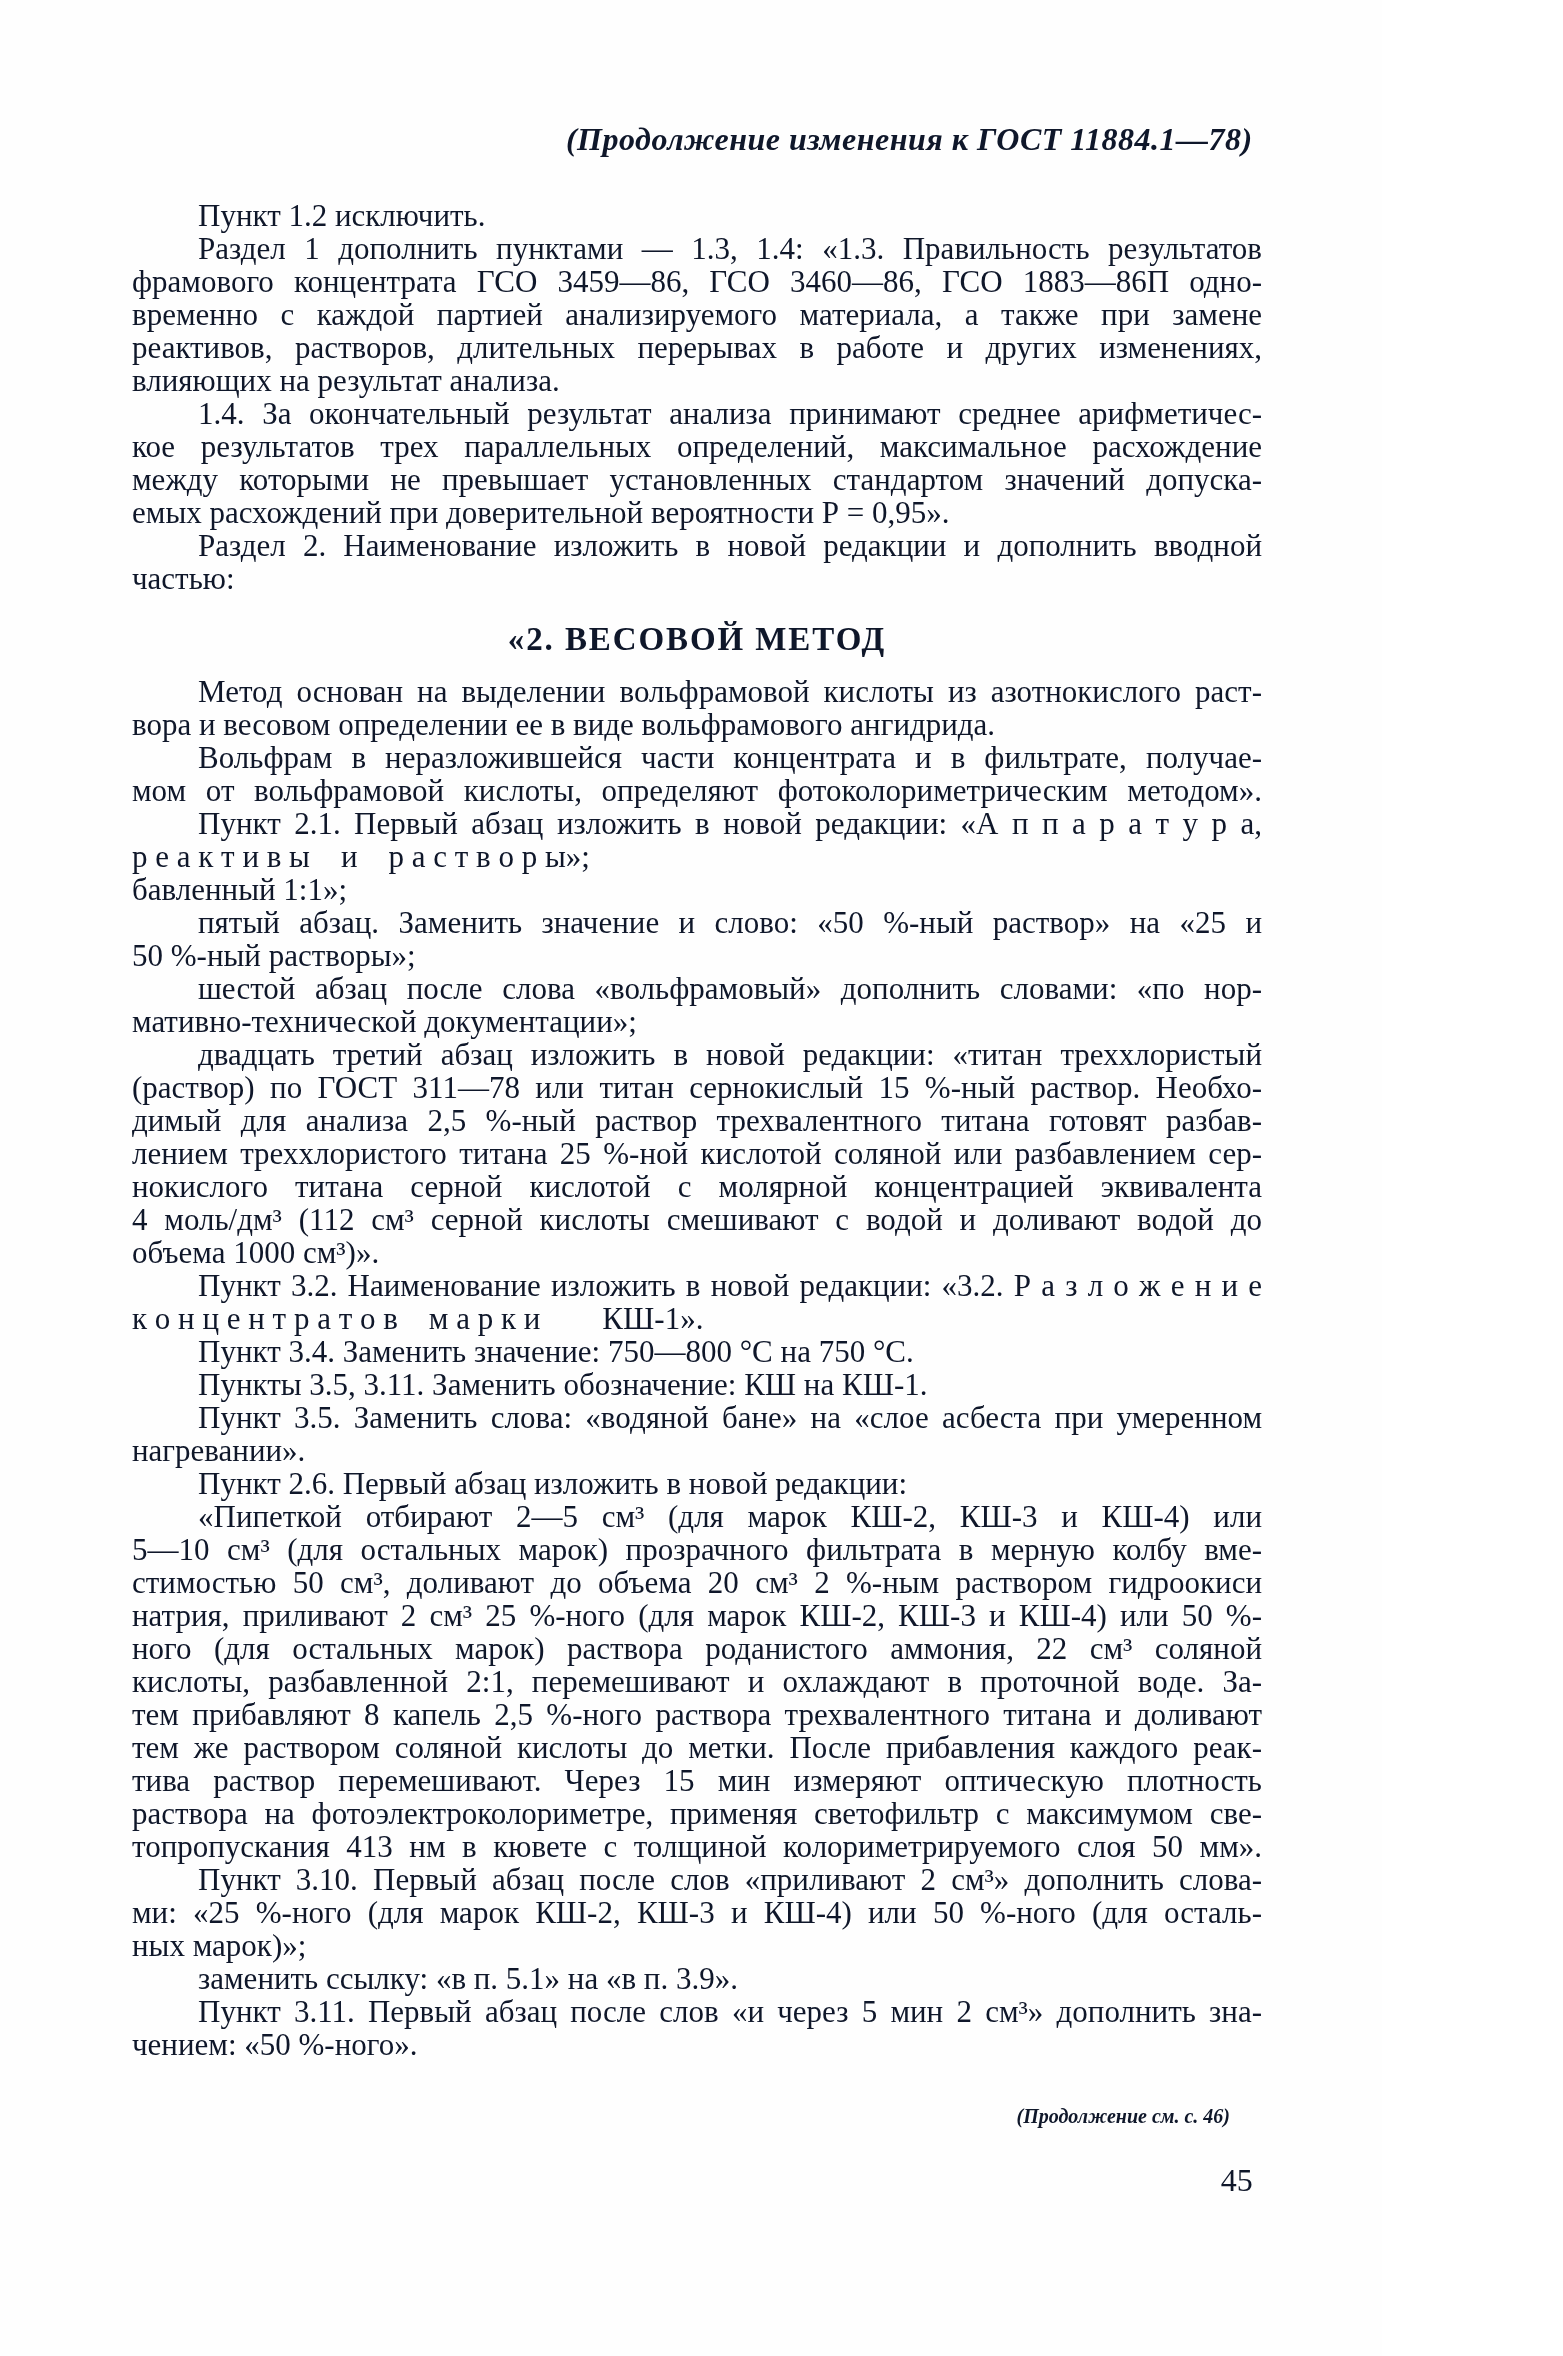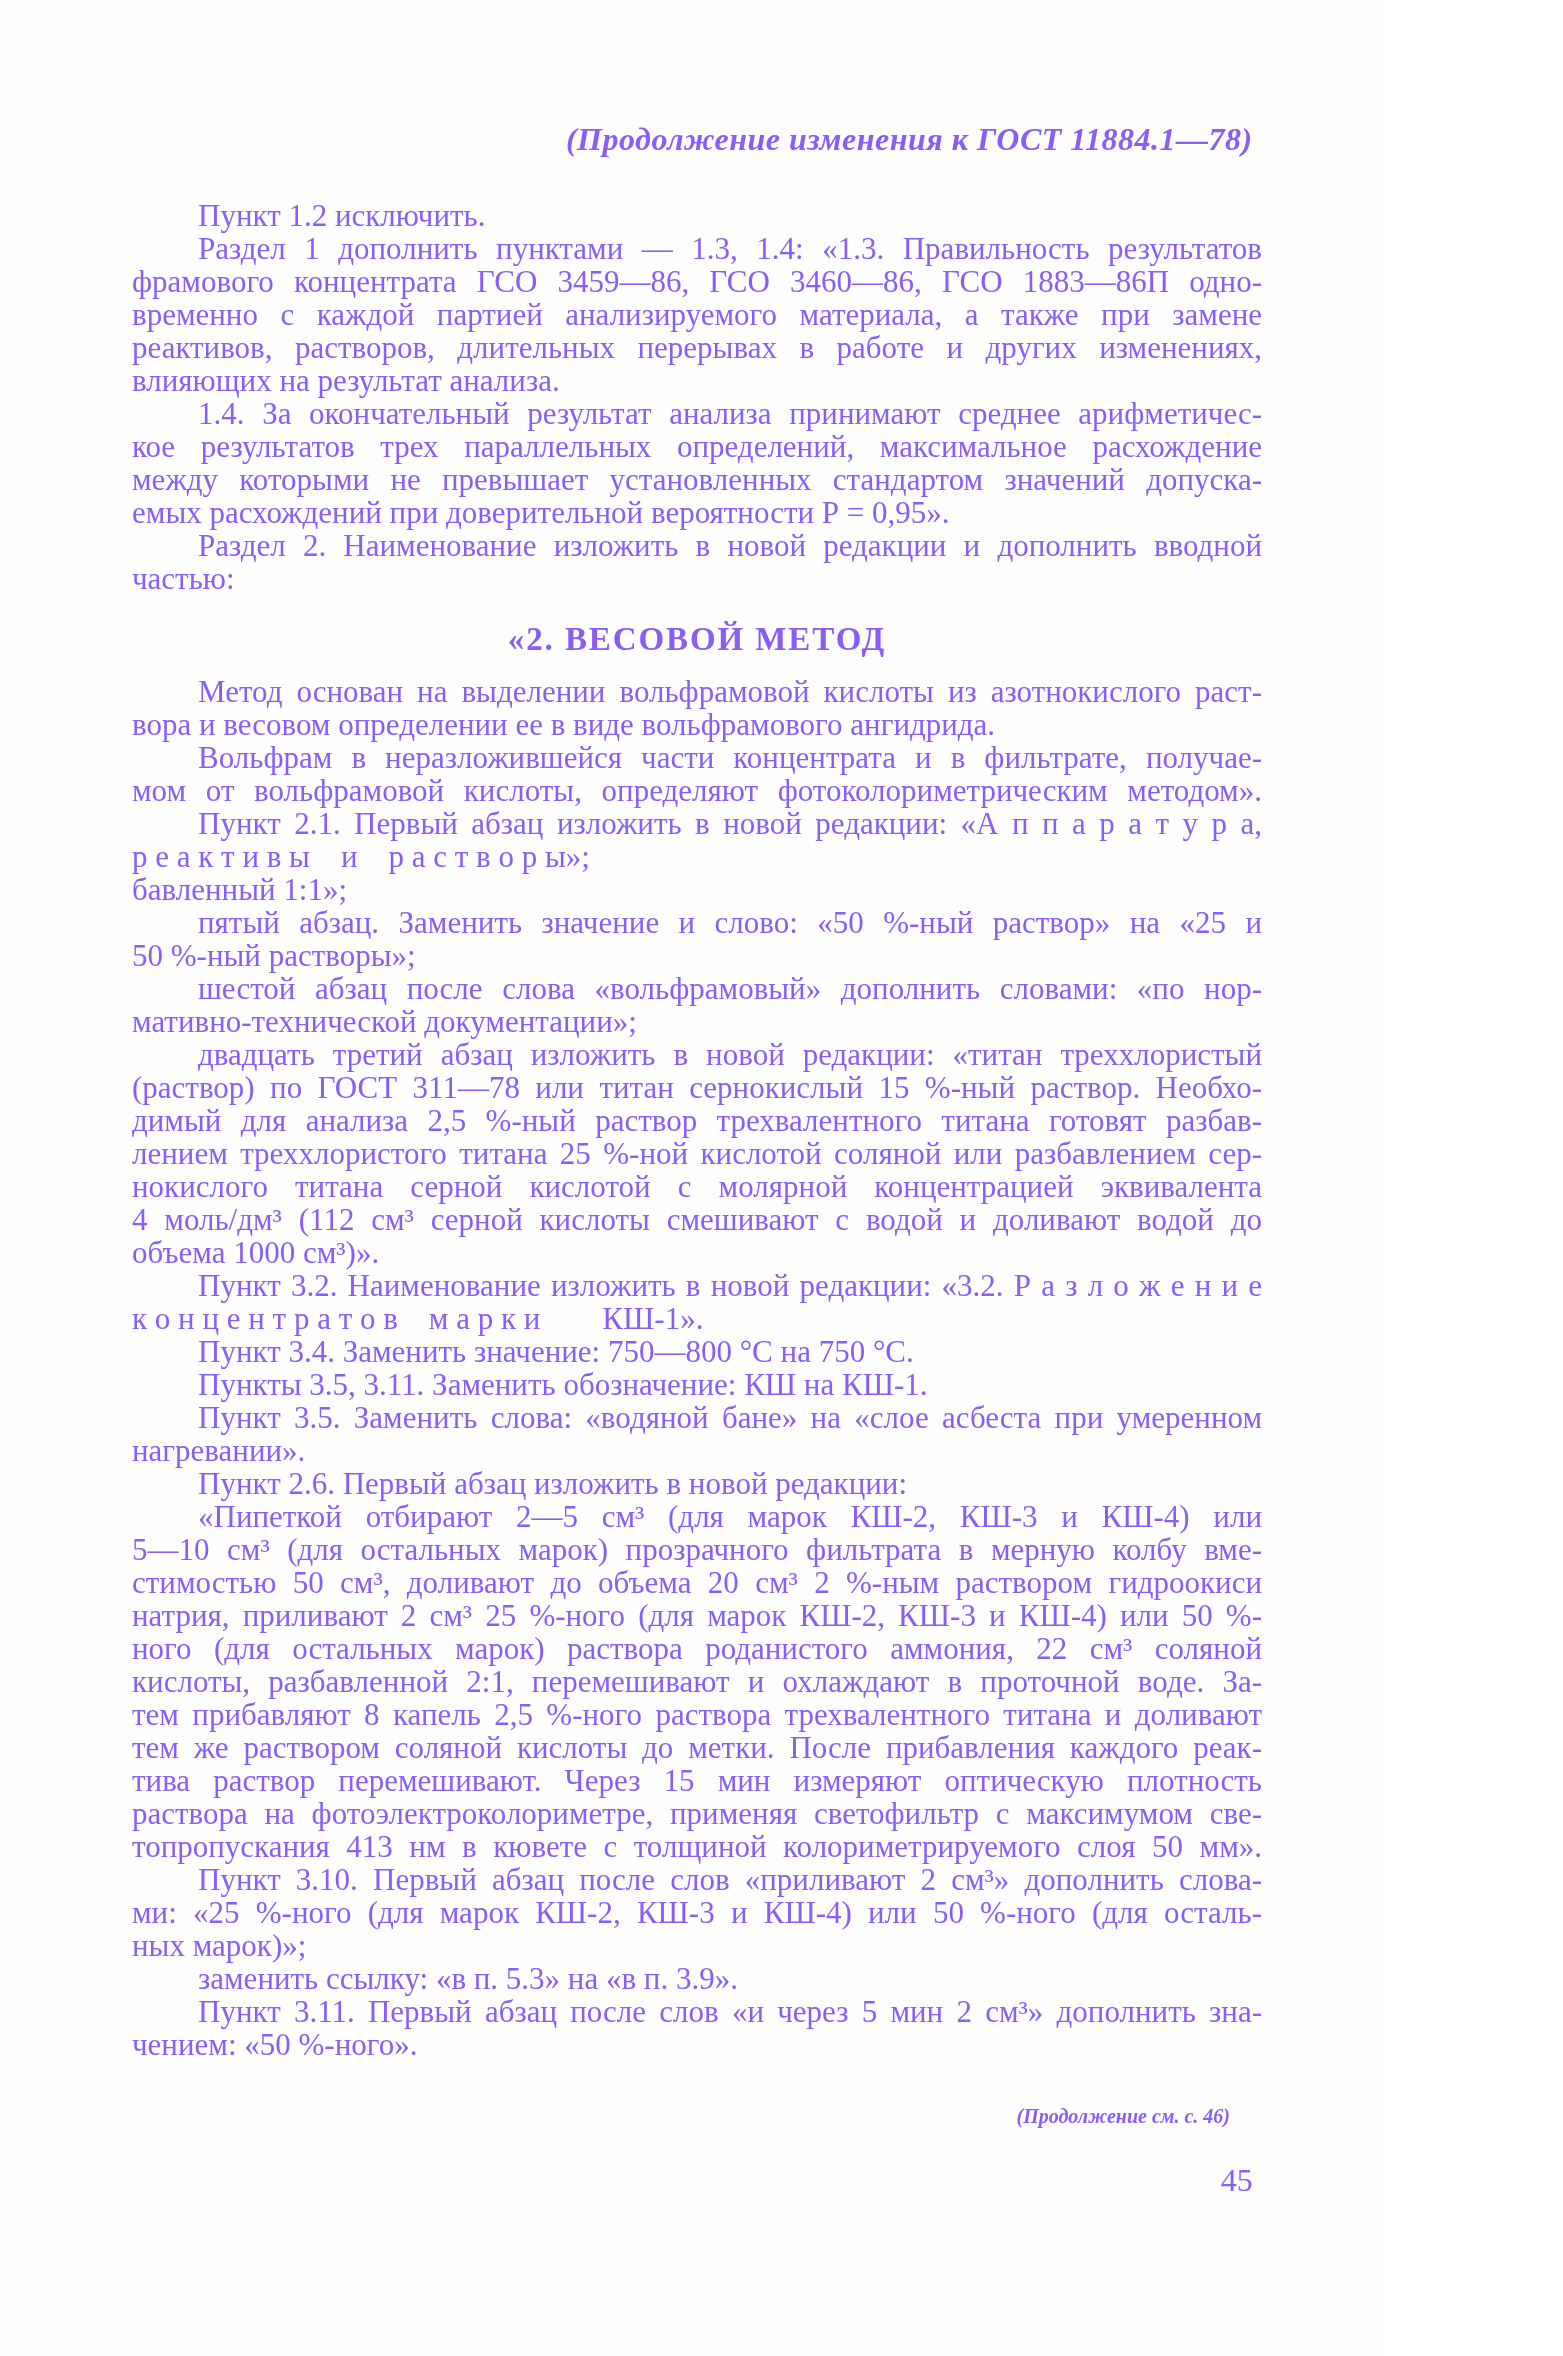--- a/index.html
+++ b/index.html
@@ -6,21 +6,21 @@
   .page {
     position: relative;
     width: 1382px;
     height: 2357px;
     background: #fefefe;
     box-sizing: border-box;
     padding: 123px 120px 0 132px;
     font-family: "Liberation Serif", "DejaVu Serif", serif;
     font-size: 31px;
     line-height: 33px;
-    color: #8b5cf6;
+    color: #0f172a;
     overflow: hidden;
   }
   .header-note {
     font-size: 32px;
     font-style: italic;
     font-weight: bold;
     text-align: right;
     letter-spacing: 0.5px;
     margin-bottom: 43px;
     padding-right: 9.3px;
@@ -164,21 +164,21 @@
       <div class="ln j">топропускания 413 нм в кювете с толщиной колориметрируемого слоя 50 мм».</div>
     </div>
 
     <div class="para">
       <div class="ln first j">Пункт 3.10. Первый абзац после слов «приливают 2 см³» дополнить слова-</div>
       <div class="ln j">ми: «25 %-ного (для марок КШ-2, КШ-3 и КШ-4) или 50 %-ного (для осталь-</div>
       <div class="ln">ных марок)»;</div>
     </div>
 
     <div class="para">
-      <div class="ln first">заменить ссылку: «в п. 5.3» на «в п. 3.9».</div>
+      <div class="ln first">заменить ссылку: «в п. 5.1» на «в п. 3.9».</div>
     </div>
 
     <div class="para">
       <div class="ln first j">Пункт 3.11. Первый абзац после слов «и через 5 мин 2 см³» дополнить зна-</div>
       <div class="ln">чением: «50 %-ного».</div>
     </div>
 
   </div>
 
   <div class="footer-note">(Продолжение см. с. 46)</div>

